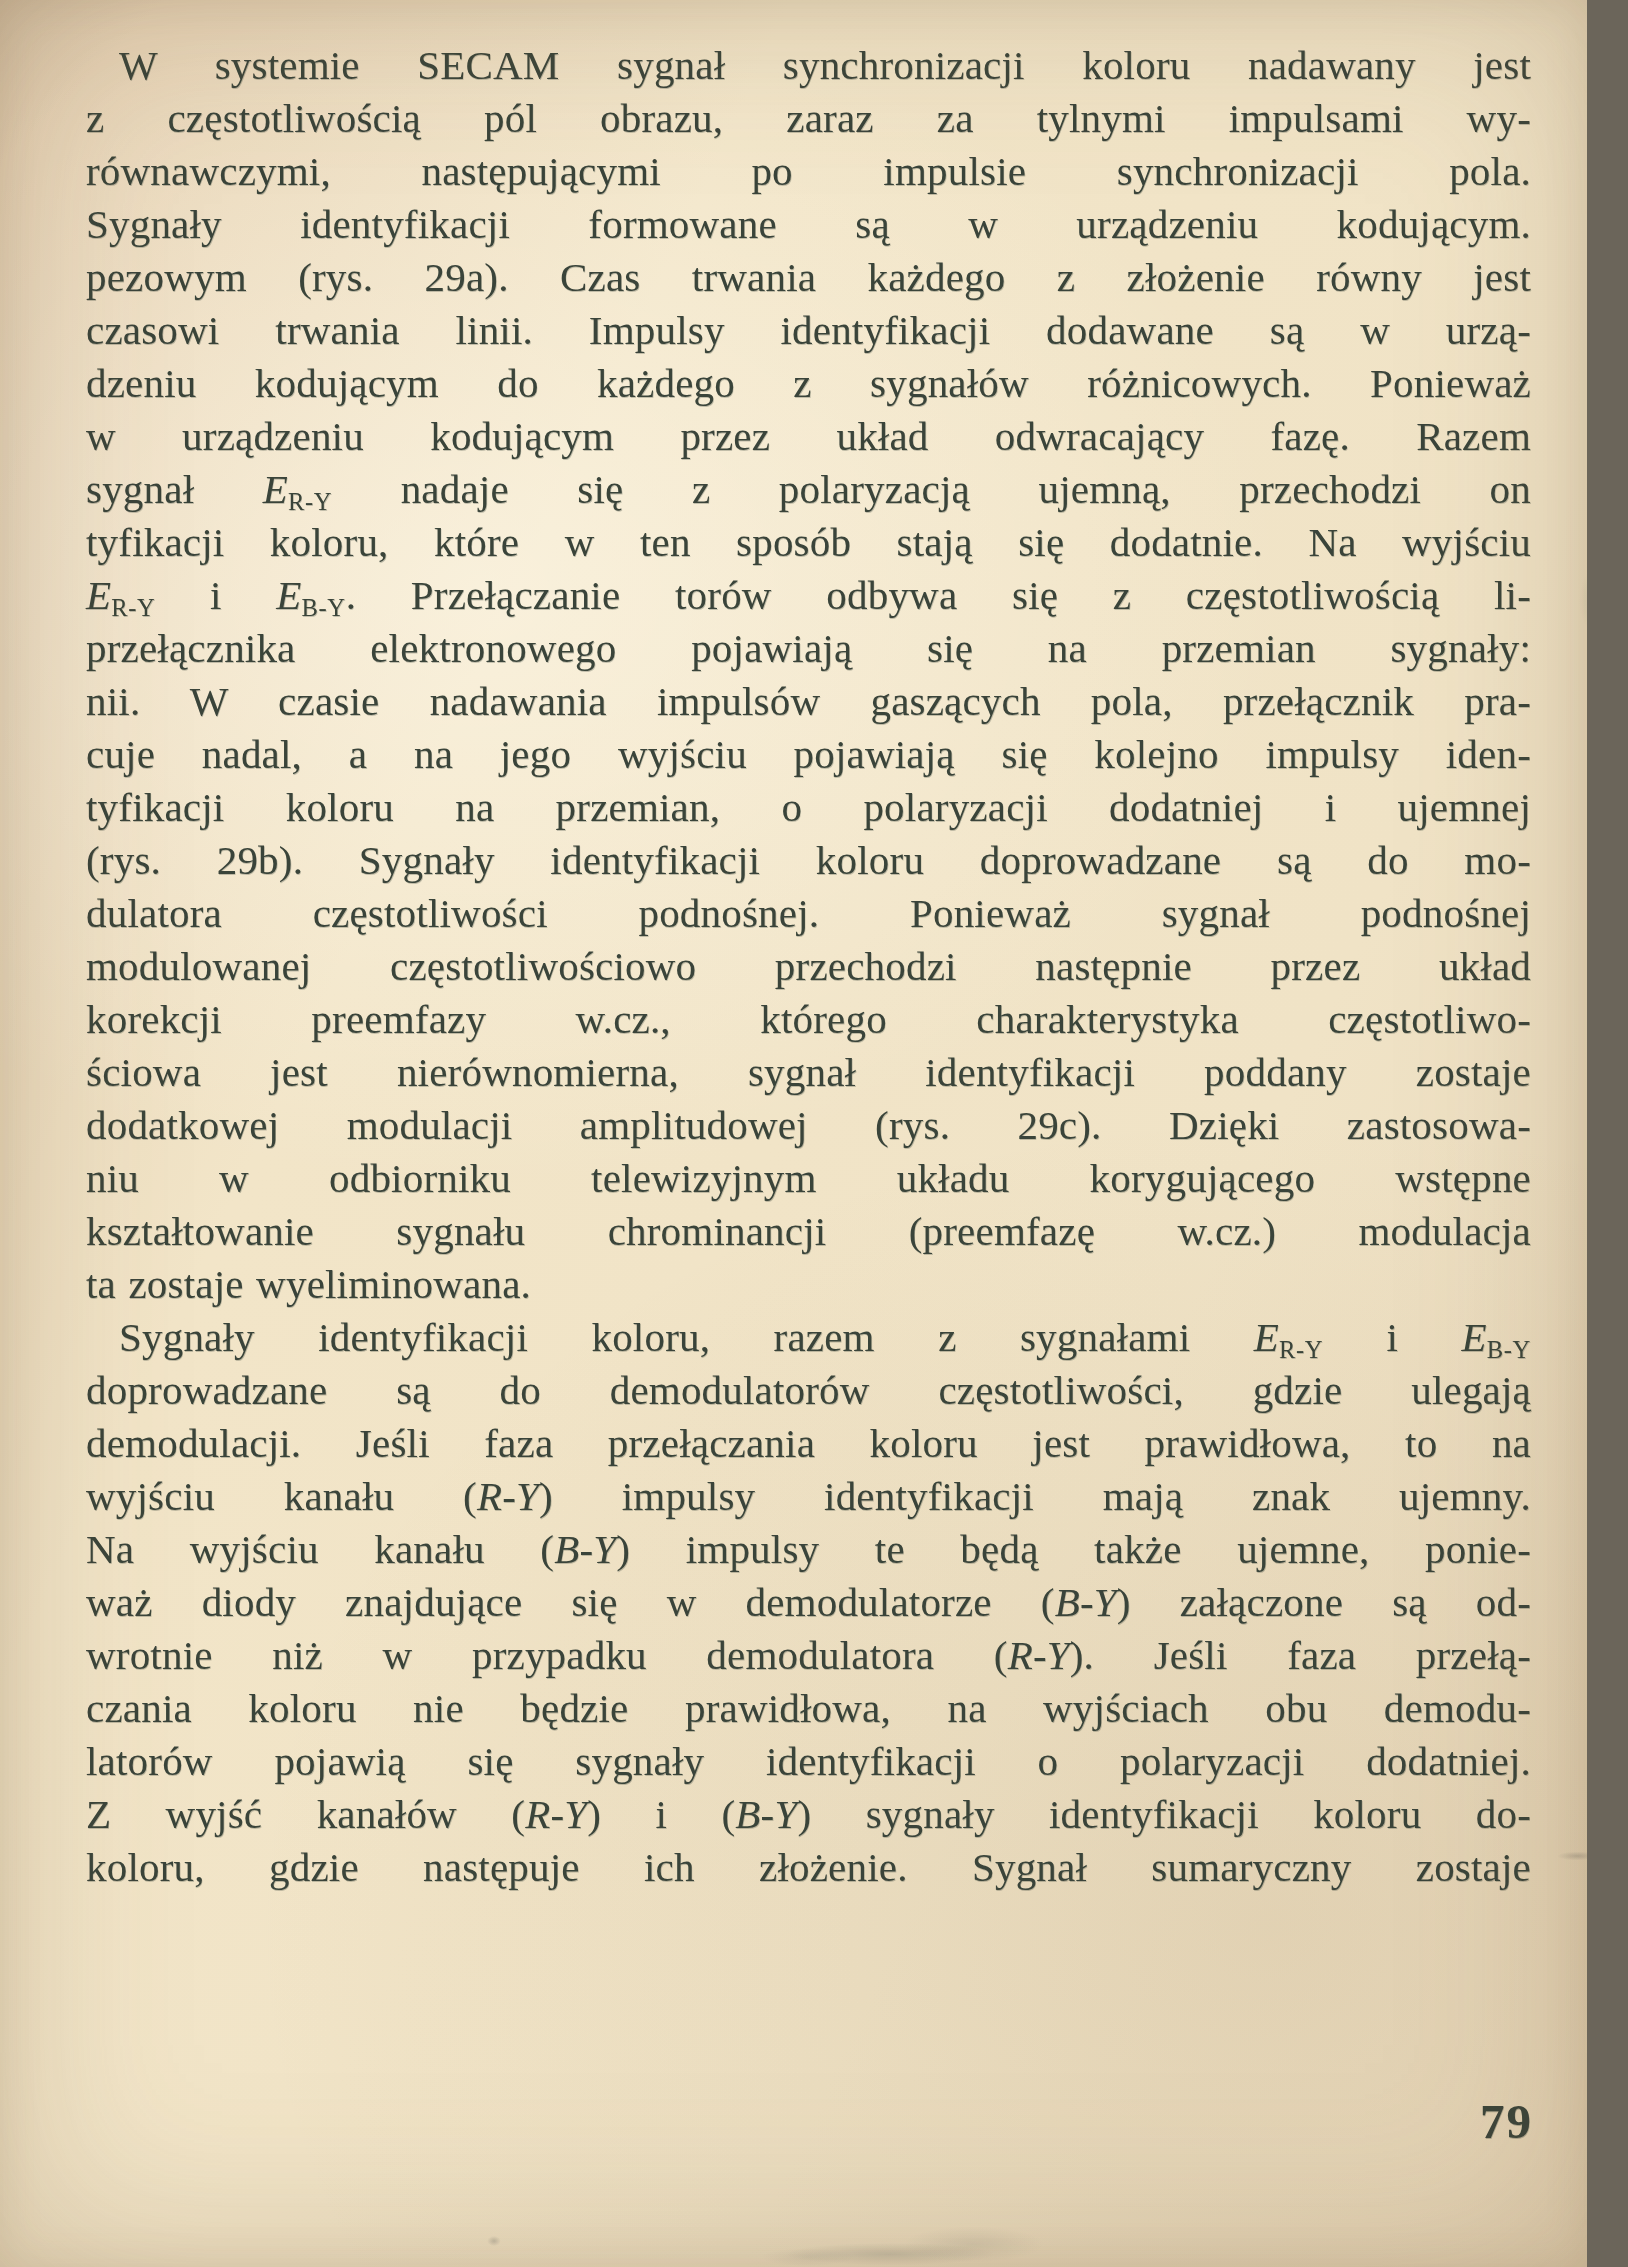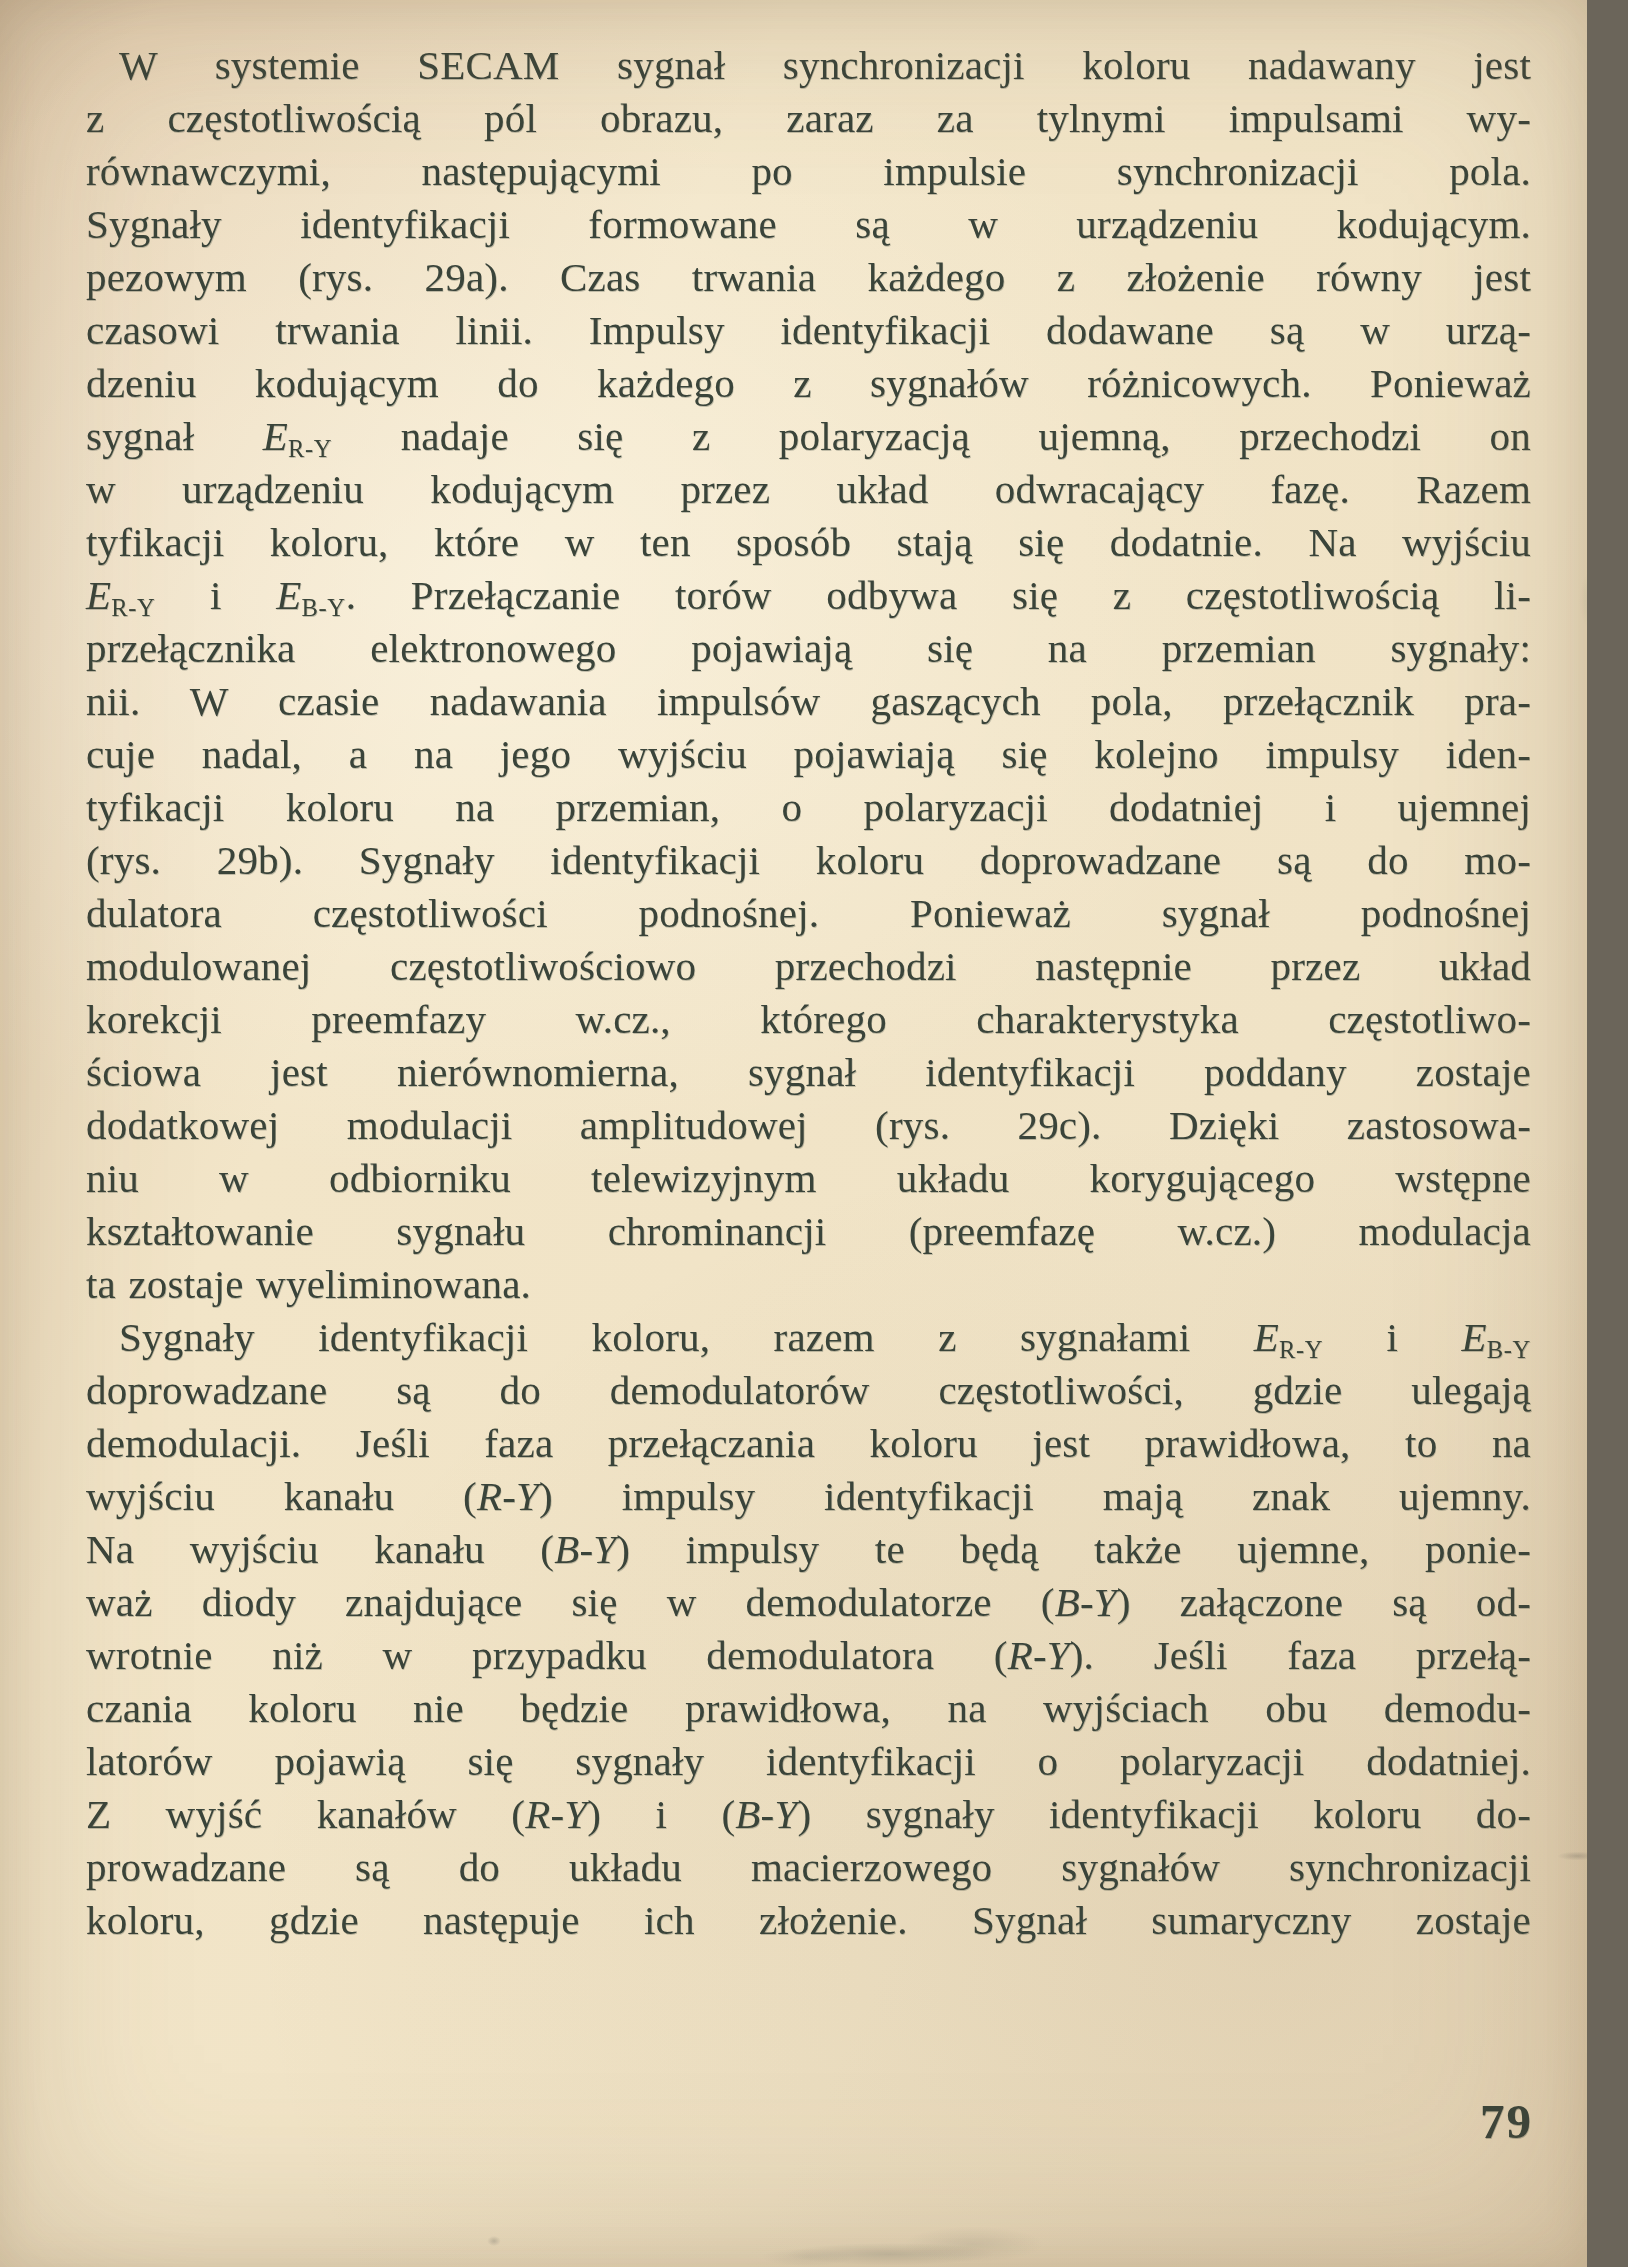--- a/index.html
+++ b/index.html
@@ -106,22 +106,22 @@
   <div class="corner-shade"></div>
   <div class="text-block">
       <div class="paragraph">
         <div class="line indent">W systemie SECAM sygnał synchronizacji koloru nadawany jest</div>
         <div class="line">z częstotliwością pól obrazu, zaraz za tylnymi impulsami wy-</div>
         <div class="line">równawczymi, następującymi po impulsie synchronizacji pola.</div>
         <div class="line">Sygnały identyfikacji formowane są w urządzeniu kodującym.</div>
         <div class="line">pezowym (rys. 29a). Czas trwania każdego z złożenie równy jest</div>
         <div class="line">czasowi trwania linii. Impulsy identyfikacji dodawane są w urzą-</div>
         <div class="line">dzeniu kodującym do każdego z sygnałów różnicowych. Ponieważ</div>
+        <div class="line">w urządzeniu kodującym przez układ odwracający fazę. Razem</div>
         <div class="line">sygnał <span class="var"><i>E</i><sub>R-Y</sub></span> nadaje się z polaryzacją ujemną, przechodzi on</div>
-        <div class="line">w urządzeniu kodującym przez układ odwracający fazę. Razem</div>
         <div class="line">tyfikacji koloru, które w ten sposób stają się dodatnie. Na wyjściu</div>
         <div class="line"><span class="var"><i>E</i><sub>R-Y</sub></span> i <span class="var"><i>E</i><sub>B-Y</sub></span>. Przełączanie torów odbywa się z częstotliwością li-</div>
         <div class="line">przełącznika elektronowego pojawiają się na przemian sygnały:</div>
         <div class="line">nii. W czasie nadawania impulsów gaszących pola, przełącznik pra-</div>
         <div class="line">cuje nadal, a na jego wyjściu pojawiają się kolejno impulsy iden-</div>
         <div class="line">tyfikacji koloru na przemian, o polaryzacji dodatniej i ujemnej</div>
         <div class="line">(rys. 29b). Sygnały identyfikacji koloru doprowadzane są do mo-</div>
         <div class="line">dulatora częstotliwości podnośnej. Ponieważ sygnał podnośnej</div>
         <div class="line">modulowanej częstotliwościowo przechodzi następnie przez układ</div>
         <div class="line">korekcji preemfazy w.cz., którego charakterystyka częstotliwo-</div>
@@ -135,21 +135,20 @@
         <div class="line indent">Sygnały identyfikacji koloru, razem z sygnałami <span class="var"><i>E</i><sub>R-Y</sub></span> i <span class="var"><i>E</i><sub>B-Y</sub></span></div>
         <div class="line">doprowadzane są do demodulatorów częstotliwości, gdzie ulegają</div>
         <div class="line">demodulacji. Jeśli faza przełączania koloru jest prawidłowa, to na</div>
         <div class="line">wyjściu kanału (<span class="var"><i>R-Y</i></span>) impulsy identyfikacji mają znak ujemny.</div>
         <div class="line">Na wyjściu kanału (<span class="var"><i>B-Y</i></span>) impulsy te będą także ujemne, ponie-</div>
         <div class="line">waż diody znajdujące się w demodulatorze (<span class="var"><i>B-Y</i></span>) załączone są od-</div>
         <div class="line">wrotnie niż w przypadku demodulatora (<span class="var"><i>R-Y</i></span>). Jeśli faza przełą-</div>
         <div class="line">czania koloru nie będzie prawidłowa, na wyjściach obu demodu-</div>
         <div class="line">latorów pojawią się sygnały identyfikacji o polaryzacji dodatniej.</div>
         <div class="line">Z wyjść kanałów (<span class="var"><i>R-Y</i></span>) i (<span class="var"><i>B-Y</i></span>) sygnały identyfikacji koloru do-</div>
-        <div class="line">prowadzane są do układu macierzowego sygnałów synchronizacji</div>
         <div class="line">koloru, gdzie następuje ich złożenie. Sygnał sumaryczny zostaje</div>
       </div>
     </div>
   <div class="page-number">79</div>
   <div class="stain stain-right-edge"></div>
   <div class="stain stain-right-dash"></div>
   <div class="stain stain-bottom"></div>
   <div class="stain stain-bottom-dot"></div>
 </div>
 

